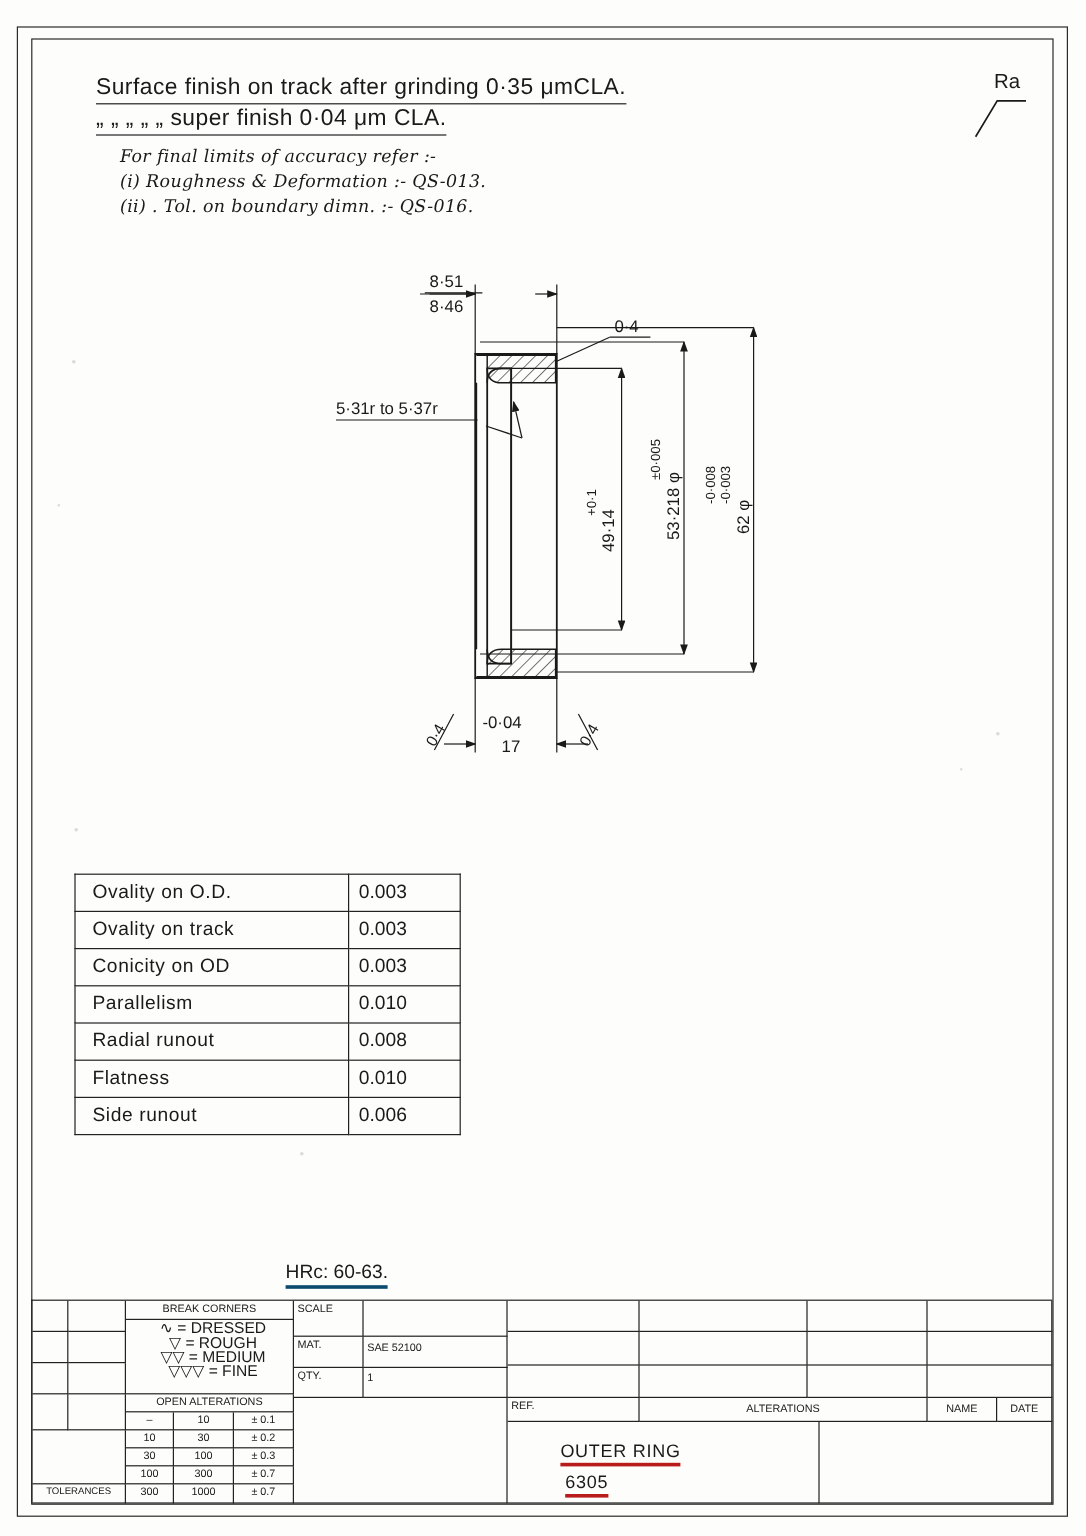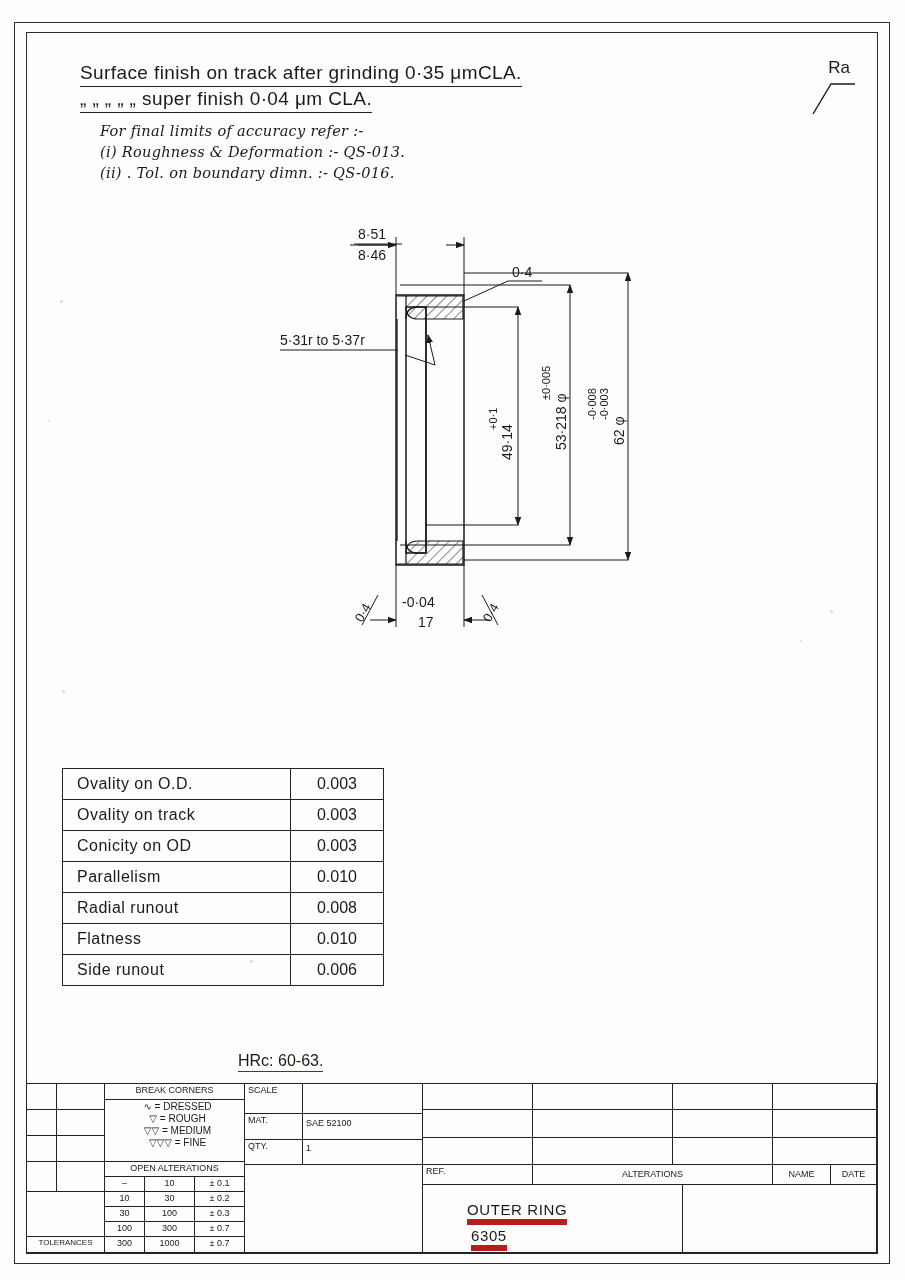--- a/index.html
+++ b/index.html
@@ -78,42 +78,40 @@
     left: 250px; top: 215px;
     width: 460px; height: 470px;
   }
 
   
   .tol-table {
     position: absolute;
     left: 62px; top: 728px;
     border-collapse: collapse;
     font-size: 16px;
-    margin-top: 40px;
   }
   .tol-table td {
     border: 1px solid #222;
     padding: 4px 8px;
     height: 22px;
   }
   .tol-table td.label {
     width: 205px;
     padding-left: 14px;
     letter-spacing: 0.5px;
   }
   .tol-table td.value {
     width: 76px;
-    text-align: center;
   }
 
   .hrc {
     position: absolute;
     left: 238px; top: 1052px;
     font-size: 16px;
-    border-bottom: 1px solid #0c4a6e;
+    border-bottom: 3px solid #0c4a6e;
     padding-bottom: 1px;
   }
 
   
   #title-block {
     position: absolute;
     left: 26px; top: 1083px;
     width: 850px; height: 169px;
     border-top: 1px solid #222;
     border-left: 1px solid #222;
@@ -125,31 +123,31 @@
     box-sizing: border-box;
     font-size: 9px;
     padding: 1px 3px;
     overflow: hidden;
     white-space: nowrap;
   }
   .cen { text-align: center; }
   .bigger { font-size: 13px; }
   .finish-list {
     position: absolute;
-    font-size: 10px;
+    font-size: 13px;
     line-height: 12px;
     text-align: center;
     width: 100%;
   }
   .tb-title {
     position: absolute;
     font-size: 15px;
     letter-spacing: 0.6px;
   }
-  .ul { border-bottom: 6px solid #b91c1c; padding-bottom: 1px; }
+  .ul { border-bottom: 3px solid #b91c1c; padding-bottom: 1px; }
 
   
   .speck {
     position: absolute;
     background: #bdbdbd;
     border-radius: 50%;
     opacity: 0.55;
   }
   svg text {
     font-family: "Liberation Sans", sans-serif;

